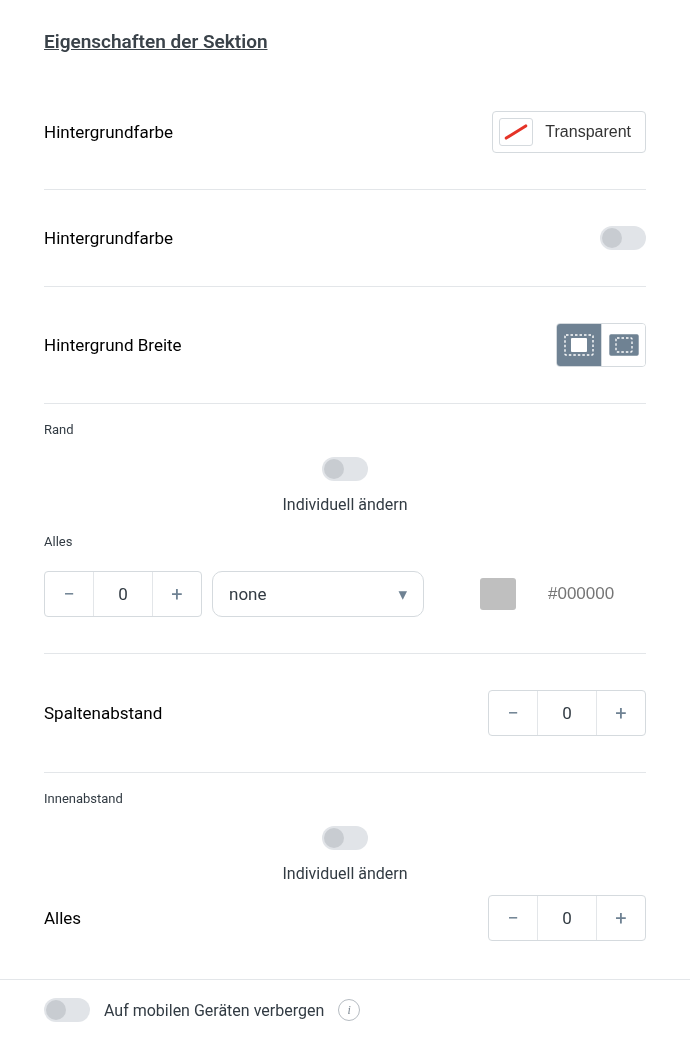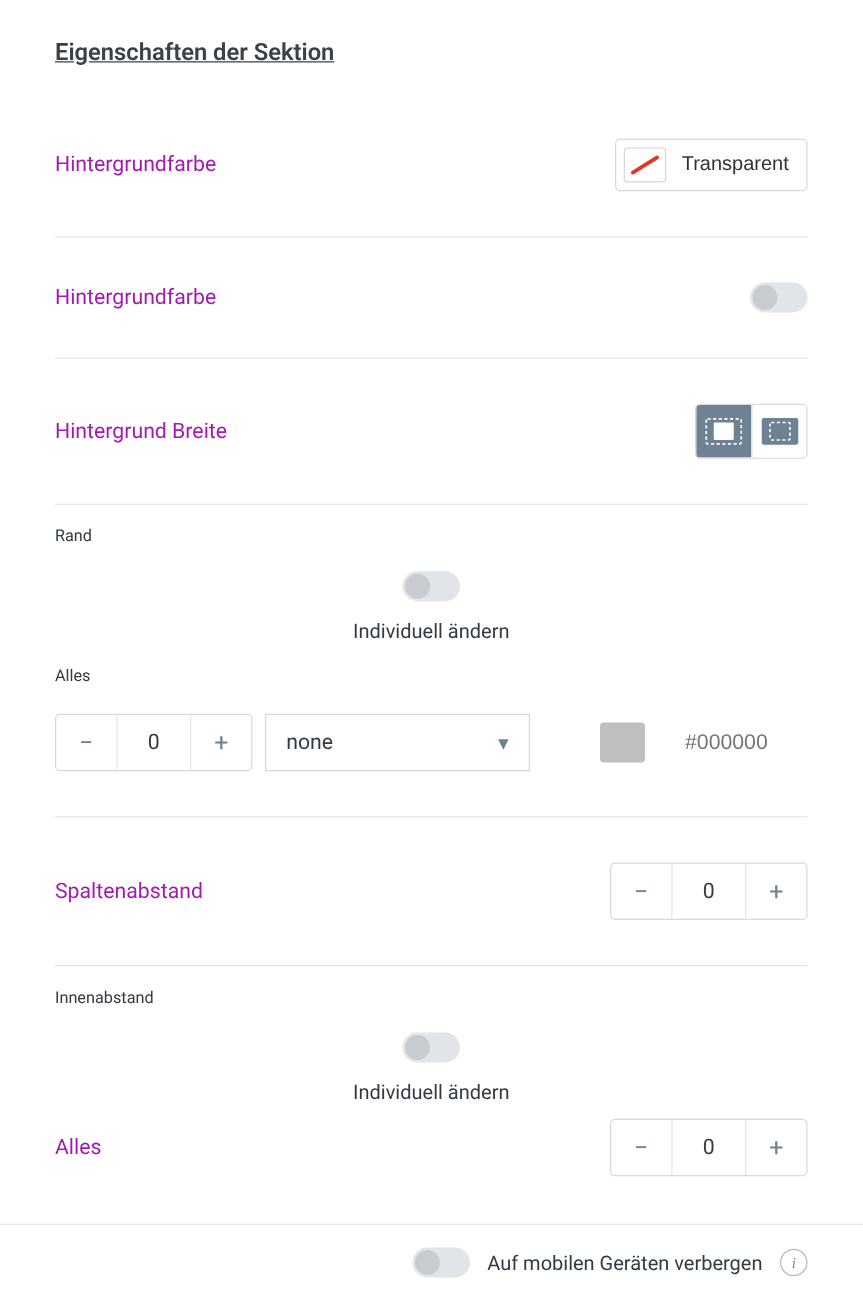--- a/index.html
+++ b/index.html
@@ -22,21 +22,21 @@
     text-decoration: underline;
   }
   .row {
     display: flex;
     align-items: center;
     justify-content: space-between;
     padding: 18px 0;
   }
   .row-label {
     font-size: 17px;
-    color: #a21caf;
+    color: #000000;
   }
   .hr {
     border: none;
     border-top: 1px solid #e3e6e9;
     margin: 18px 0;
   }
   
   .color-btn {
     display: inline-flex;
     align-items: center;
@@ -147,21 +147,21 @@
     border-right: 1px solid #e3e6e9;
     display:flex;
     align-items:center;
     justify-content:center;
   }
   
   .select {
     flex: 1;
     height: 46px;
     border: 1px solid #d5dade;
-    border-radius: 0;
+    border-radius: 10px;
     background: #fff;
     display:flex;
     align-items:center;
     justify-content:space-between;
     padding: 0 16px;
     font-size: 17px;
     color: #323b43;
     cursor: pointer;
     min-width: 200px;
   }
@@ -197,21 +197,20 @@
   }
   .spacer { flex: 0 0 30px; }
   
   .bottom-area {
     border-top: 1px solid #e3e6e9;
     padding: 18px 44px;
     display:flex;
     align-items:center;
     gap: 14px;
     margin-top: 20px;
-    justify-content: flex-end;
   }
   .info-icon {
     width: 22px; height: 22px;
     border: 1px solid #b6bcc2;
     border-radius: 50%;
     display:flex; align-items:center; justify-content:center;
     font-family: Georgia, serif;
     font-style: italic;
     font-size: 12px;
     color: #7b8690;

